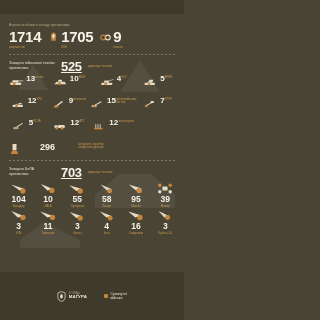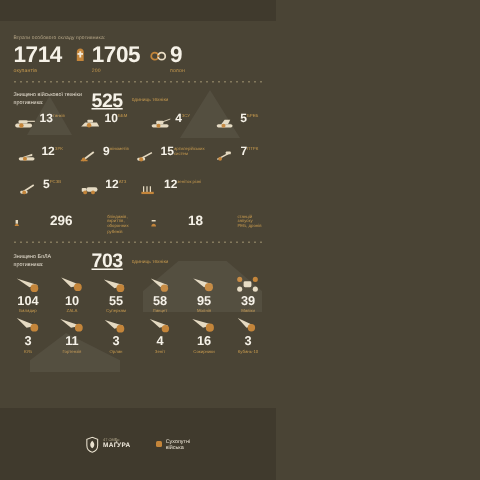--- a/index.html
+++ b/index.html
@@ -251,28 +251,20 @@
 
   <div class="row2">
     <div class="r2i">
       <svg class="ic" viewBox="0 0 22 26">
           <path d="M7 4h8v12H7z" fill="#e5dac2"></path>
           <path d="M4 24c0-5 3-8 7-8s7 3 7 8z" fill="#c4853a"></path>
         </svg>
       <div class="n">296</div>
       <div class="l">бліндажів, вкриттів, оборонних рубежів</div>
     </div>
-    <div class="r2i">
-      <svg class="ic" viewBox="0 0 22 26">
-          <path d="M5 5h12v4H5z" fill="#e5dac2"></path>
-          <path d="M4 24c0-5 3-8 7-8s7 3 7 8z" fill="#c4853a"></path>
-        </svg>
-      <div class="n">18</div>
-      <div class="l">станцій запуску РЕБ, дронів</div>
-    </div>
   </div>
 
   <div class="dotline"></div>
 
   <div class="sect">
     <div class="sect-t">Знищено БпЛА противника:</div>
     <div class="sect-n">703</div>
     <div class="sect-r">одиниць техніки</div>
   </div>
 

